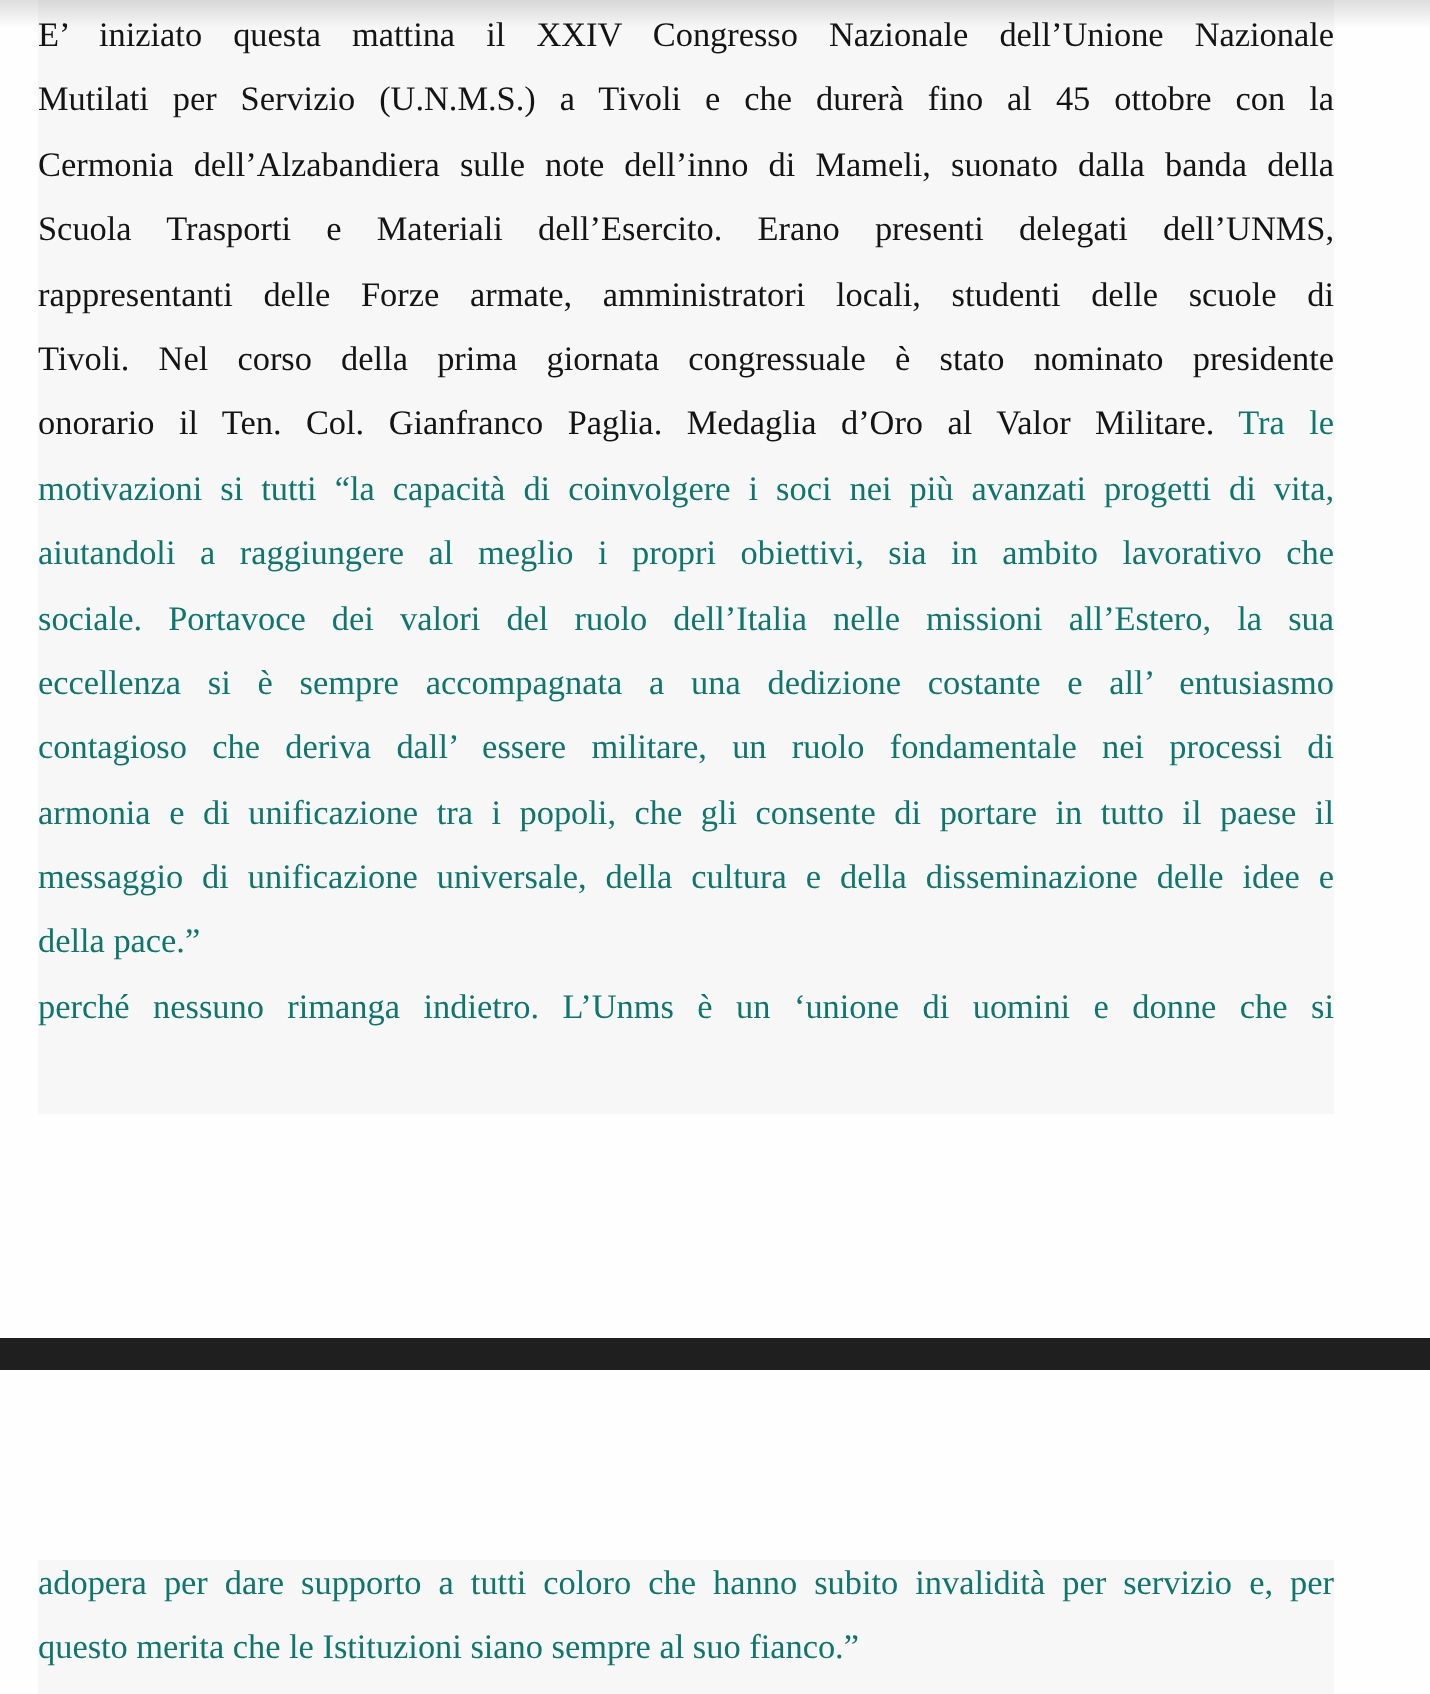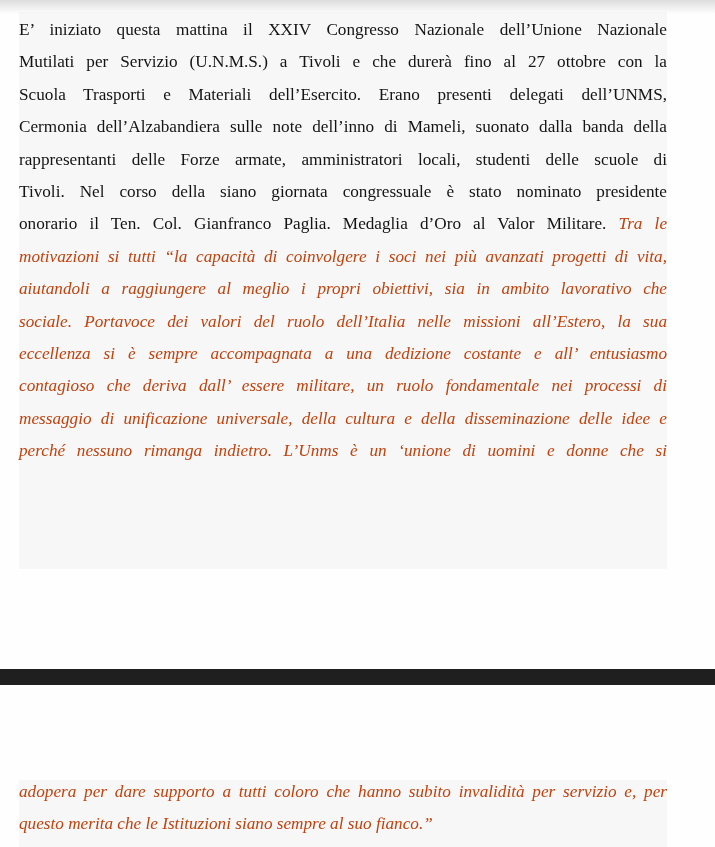--- a/index.html
+++ b/index.html
@@ -19,21 +19,21 @@
       z-index: 3;
       pointer-events: none;
     }
     .page-block {
       position: absolute;
       left: 19px;
       width: 648px;
       background: #f7f7f7;
     }
     .block-top {
-      top: 12px;
+      top: 0;
       height: 557px;
     }
     .block-bottom {
       top: 780px;
       height: 67px;
     }
     .lines {
       position: absolute;
       left: 0; top: 0;
       width: 648px;
@@ -42,52 +42,54 @@
       height: 32.4px;
       line-height: 32.4px;
       font-size: 17.2px;
       white-space: nowrap;
       text-align: justify;
       text-align-last: justify;
       color: #555;
     }
     .line.last { text-align-last: left; }
     .dark { color: #141414; }
-    .grey { color: #c2410c; font-style: italic; }
+    .grey { color: #0f766e; }
     .block-top .lines { top: 2px; }
     .block-bottom .lines { top: -4px; }
     .divider-bar {
       position: absolute;
       left: 0;
       top: 669px;
       width: 715px;
       height: 16px;
       background: #1f1f1f;
     }
   </style>
 </head>
 <body>
 
 <div class="top-shadow"></div>
 
 <div class="page-block block-top">
   <div class="lines">
       <div class="line"><span class="dark">E’ iniziato questa mattina  il XXIV Congresso Nazionale dell’Unione Nazionale</span></div>
-      <div class="line"><span class="dark">Mutilati per Servizio (U.N.M.S.) a Tivoli e che durerà fino al 27 ottobre con la</span></div>
+      <div class="line"><span class="dark">Mutilati per Servizio (U.N.M.S.) a Tivoli e che durerà fino al 45 ottobre con la</span></div>
+      <div class="line"><span class="dark">Cermonia dell’Alzabandiera sulle note dell’inno di Mameli, suonato dalla banda della</span></div>
       <div class="line"><span class="dark">Scuola Trasporti e Materiali dell’Esercito. Erano presenti delegati dell’UNMS,</span></div>
-      <div class="line"><span class="dark">Cermonia dell’Alzabandiera sulle note dell’inno di Mameli, suonato dalla banda della</span></div>
       <div class="line"><span class="dark">rappresentanti delle Forze armate, amministratori locali, studenti delle scuole di</span></div>
-      <div class="line"><span class="dark">Tivoli. Nel corso della siano giornata congressuale è stato nominato presidente</span></div>
+      <div class="line"><span class="dark">Tivoli. Nel corso della prima giornata congressuale è stato nominato presidente</span></div>
       <div class="line"><span class="dark">onorario il Ten. Col. Gianfranco Paglia. Medaglia d’Oro al Valor Militare. </span><span class="grey">Tra le</span></div>
       <div class="line"><span class="grey">motivazioni si tutti “la capacità di coinvolgere i soci nei più avanzati progetti di vita,</span></div>
       <div class="line"><span class="grey">aiutandoli a raggiungere al meglio i propri obiettivi, sia in ambito lavorativo che</span></div>
       <div class="line"><span class="grey">sociale. Portavoce dei valori del ruolo dell’Italia nelle missioni all’Estero, la sua</span></div>
       <div class="line"><span class="grey">eccellenza si è sempre accompagnata a una dedizione costante e all’ entusiasmo</span></div>
       <div class="line"><span class="grey">contagioso che deriva dall’ essere   militare, un ruolo fondamentale nei processi di</span></div>
+      <div class="line"><span class="grey">armonia e di unificazione tra i popoli, che gli consente di portare in tutto il paese il</span></div>
       <div class="line"><span class="grey">messaggio di unificazione universale, della cultura e della disseminazione delle idee e</span></div>
+      <div class="line last"><span class="grey">della pace.”</span></div>
       <div class="line"><span class="grey">perché nessuno rimanga indietro. L’Unms è un ‘unione di uomini e donne che si</span></div>
     </div>
 </div>
 
 <div class="divider-bar"></div>
 
 <div class="page-block block-bottom">
   <div class="lines">
       <div class="line"><span class="grey">adopera per dare supporto a tutti coloro che hanno subito invalidità per servizio e, per</span></div>
       <div class="line last"><span class="grey">questo merita che le Istituzioni siano sempre al suo fianco.”</span></div>

